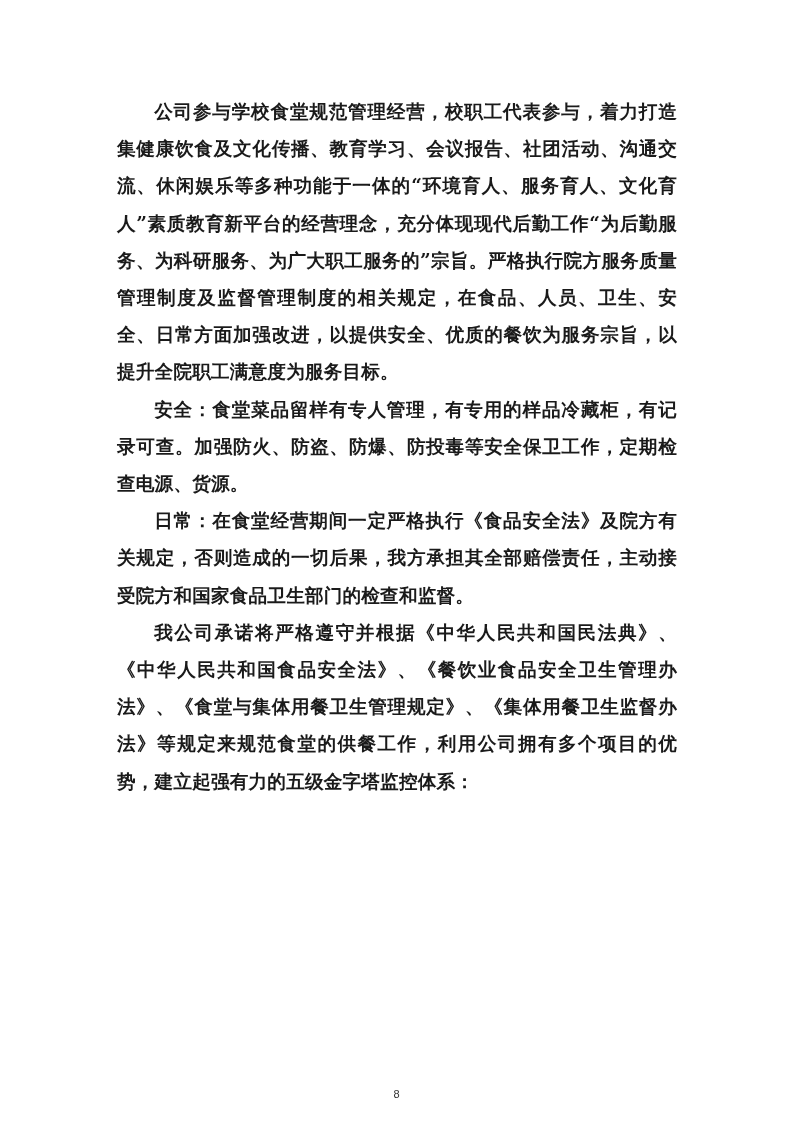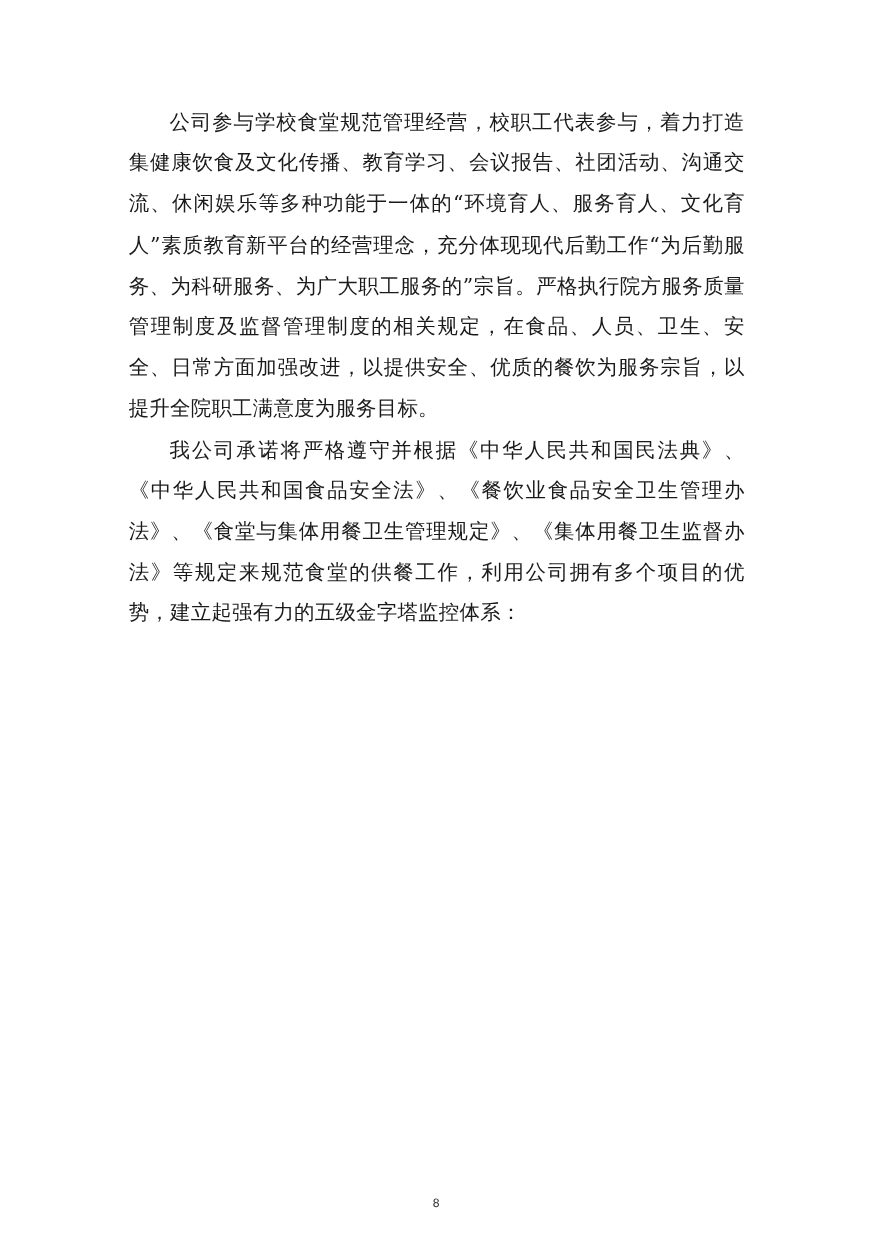--- a/index.html
+++ b/index.html
@@ -22,33 +22,36 @@
       width: 560px;
     }
     .para {
       margin: 0;
       font-size: 18.6px;
       line-height: 37.2px;
       text-indent: 2em;
       text-align: justify;
       letter-spacing: 0.2px;
       word-break: break-all;
+      font-weight: bold;
     }
     .page-number {
       position: absolute;
       left: 0;
       width: 793px;
       top: 1088px;
       text-align: center;
       font-family: "Liberation Sans", sans-serif;
       font-size: 11px;
       color: #333333;
     }
   </style>
 </head>
 <body>
 
 <div class="page">
   <p class="para">公司参与学校食堂规范管理经营，校职工代表参与，着力打造集健康饮食及文化传播、教育学习、会议报告、社团活动、沟通交流、休闲娱乐等多种功能于一体的“环境育人、服务育人、文化育人”素质教育新平台的经营理念，充分体现现代后勤工作“为后勤服务、为科研服务、为广大职工服务的”宗旨。严格执行院方服务质量管理制度及监督管理制度的相关规定，在食品、人员、卫生、安全、日常方面加强改进，以提供安全、优质的餐饮为服务宗旨，以提升全院职工满意度为服务目标。</p>
+  <p class="para">安全：食堂菜品留样有专人管理，有专用的样品冷藏柜，有记录可查。加强防火、防盗、防爆、防投毒等安全保卫工作，定期检查电源、货源。</p>
+  <p class="para">日常：在食堂经营期间一定严格执行《食品安全法》及院方有关规定，否则造成的一切后果，我方承担其全部赔偿责任，主动接受院方和国家食品卫生部门的检查和监督。</p>
   <p class="para">我公司承诺将严格遵守并根据《中华人民共和国民法典》、《中华人民共和国食品安全法》、《餐饮业食品安全卫生管理办法》、《食堂与集体用餐卫生管理规定》、《集体用餐卫生监督办法》等规定来规范食堂的供餐工作，利用公司拥有多个项目的优势，建立起强有力的五级金字塔监控体系：</p>
 </div>
 
 <div class="page-number">8</div>
 
 </body></html>

